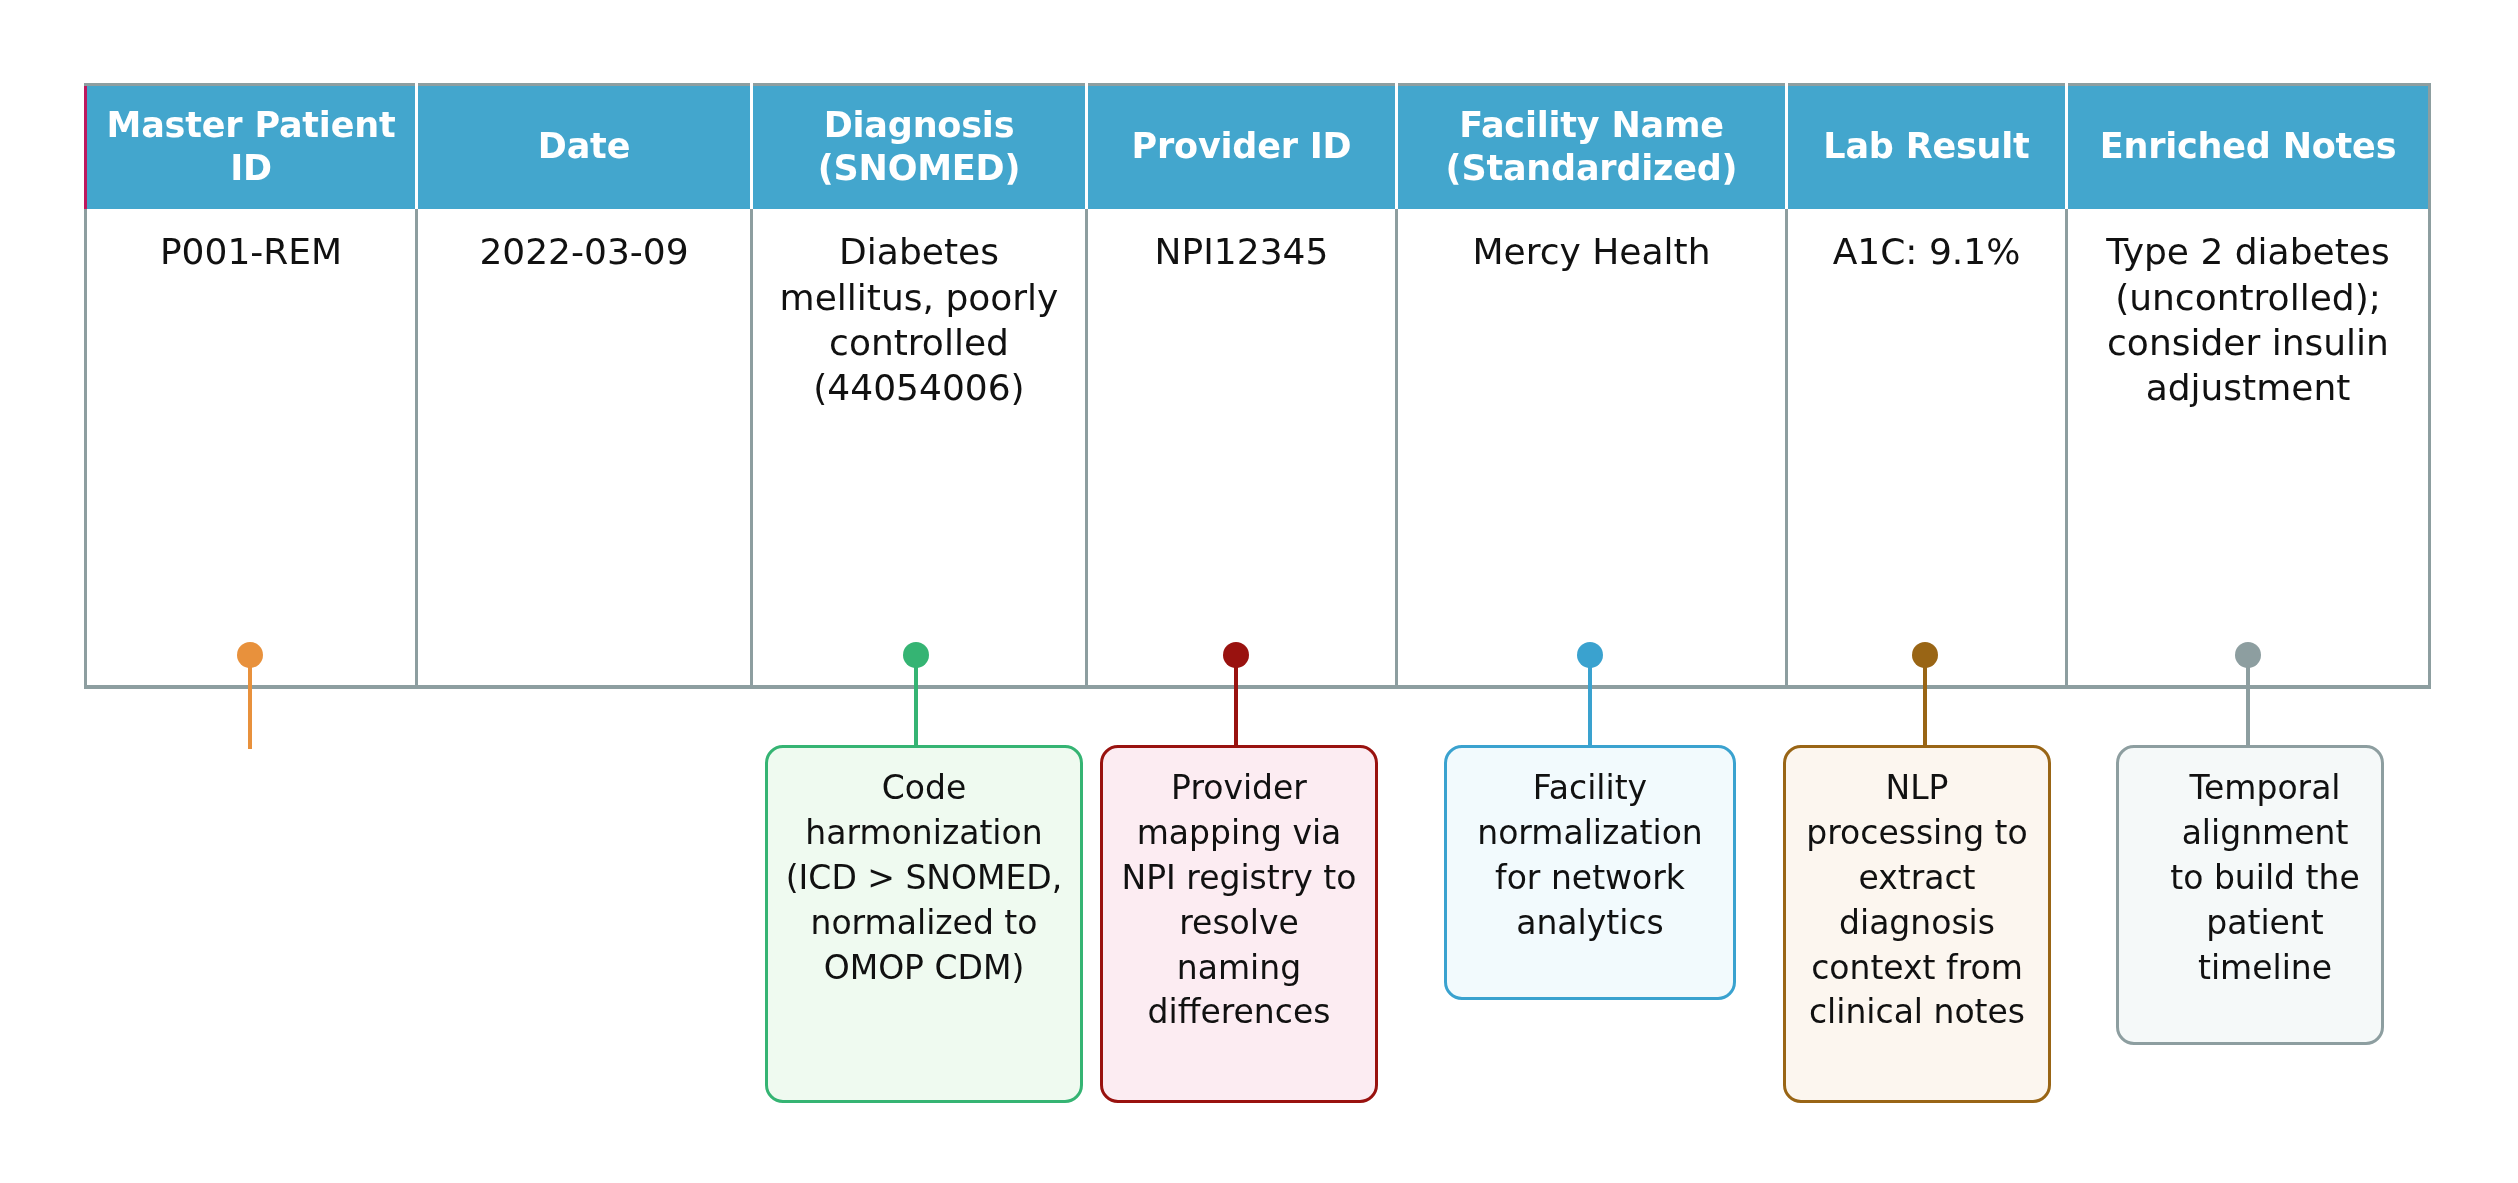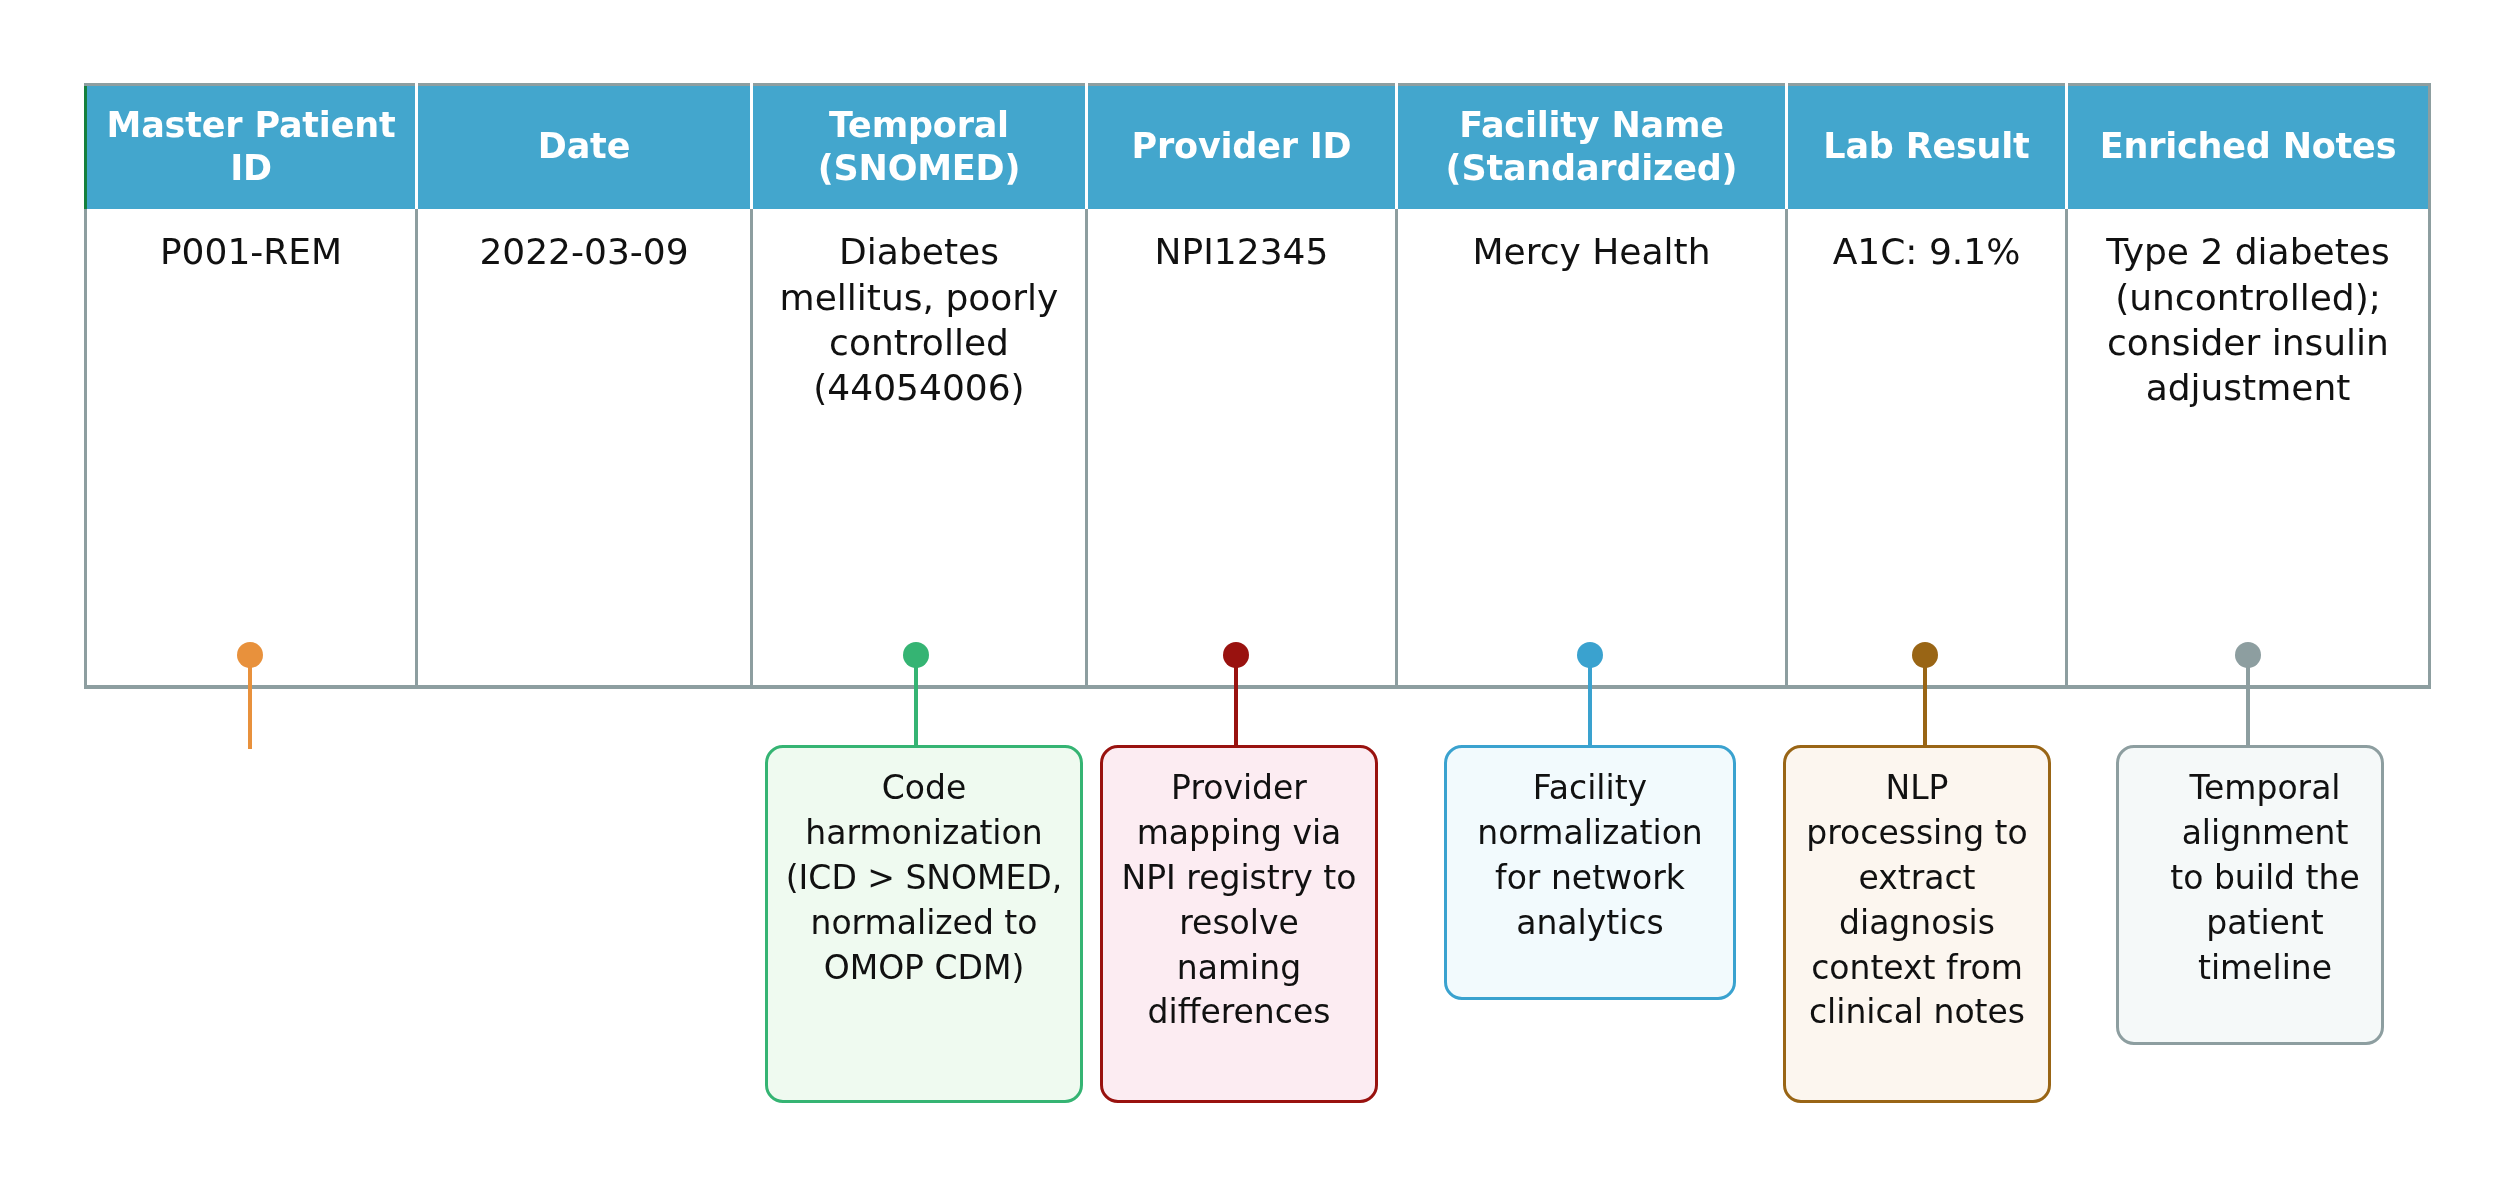--- a/index.html
+++ b/index.html
@@ -43,21 +43,21 @@
     font-size: 35px;
     line-height: 1.22;
     padding: 18px 6px 20px 6px;
     text-align: center;
     vertical-align: middle;
     border-left: 3px solid #ffffff;
     border-right: 3px solid #ffffff;
     border-top: 3px solid #8d9ea0;
     letter-spacing: -0.2px;
   }
-  .grid-table th:first-child { border-left: 3px solid #15803d; }
+  .grid-table th:first-child { border-left: 3px solid #be185d; }
   .grid-table th:last-child  { border-right: 3px solid #8d9ea0; }
 
   .grid-table td {
     background: #ffffff;
     color: #111111;
     font-size: 36px;
     line-height: 1.26;
     padding: 20px 10px;
     text-align: center;
     vertical-align: top;
@@ -114,21 +114,21 @@
       <thead>
         <tr>
           <th>
             <span>Master</span>
             <span>Patient ID</span>
           </th>
           <th>
             <span>Date</span>
           </th>
           <th>
-            <span>Temporal</span>
+            <span>Diagnosis</span>
             <span>(SNOMED)</span>
           </th>
           <th>
             <span>Provider ID</span>
           </th>
           <th>
             <span>Facility Name</span>
             <span>(Standardized)</span>
           </th>
           <th>

